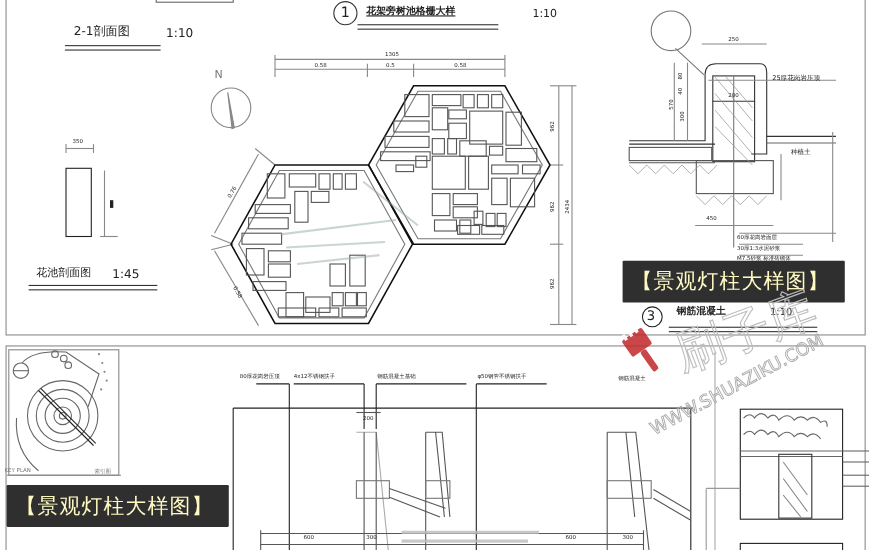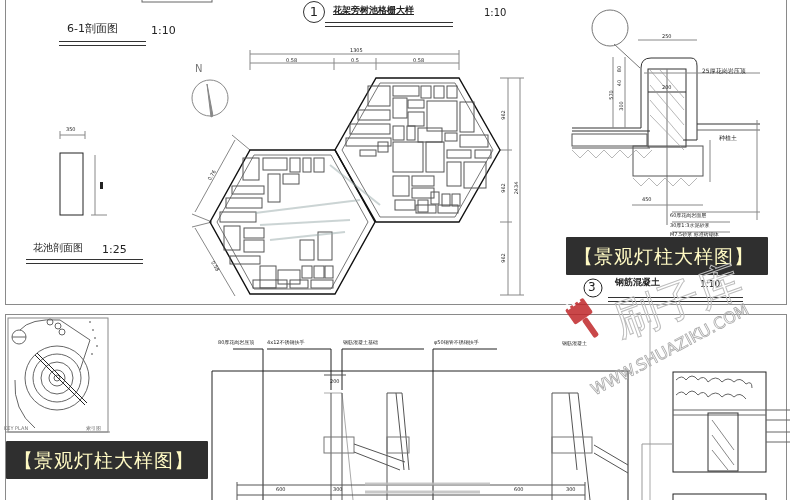--- a/index.html
+++ b/index.html
@@ -259,26 +259,26 @@
 
   <g transform="translate(585,318) rotate(-35)" fill="#c0282a" opacity="0.85">
     <rect x="-12" y="-18" width="22" height="18" rx="2"></rect>
     <rect x="-9" y="-22" width="3" height="6" fill="#fff"></rect>
     <rect x="-3" y="-22" width="3" height="6" fill="#fff"></rect>
     <rect x="3" y="-22" width="3" height="6" fill="#fff"></rect>
     <rect x="-4" y="0" width="6" height="22" rx="2"></rect>
   </g>
 </svg>
 
-<div class="lbl" style="left:67px;top:21px;font-size:11px;">6-1剖面图</div>
+<div class="lbl" style="left:67px;top:21px;font-size:11px;">2-1剖面图</div>
 <div class="lbl" style="left:151px;top:24px;font-size:11px;">1:10</div>
 <div class="ul2" style="left:59px;top:41px;width:87px;"></div>
 <div class="lbl" style="left:66px;top:126px;font-size:5px;">350</div>
 <div class="lbl" style="left:33px;top:241px;font-size:10px;">花池剖面图</div>
-<div class="lbl" style="left:102px;top:243px;font-size:11px;">1:25</div>
+<div class="lbl" style="left:102px;top:243px;font-size:11px;">1:45</div>
 <div class="ul2" style="left:26px;top:259px;width:117px;"></div>
 
 <div class="lbl" style="left:303px;top:1px;width:20px;height:20px;border:1px solid #333;border-radius:50%;text-align:center;line-height:20px;font-size:13px;">1</div>
 <div class="lbl" style="left:333px;top:4px;font-size:9px;font-weight:bold;text-decoration:underline;">花架旁树池格栅大样</div>
 <div class="lbl" style="left:484px;top:7px;font-size:10px;">1:10</div>
 <div class="ul2" style="left:325px;top:22px;width:128px;"></div>
 <div class="lbl" style="left:195px;top:63px;font-size:10px;color:#777;">N</div>
 <div class="lbl" style="left:350px;top:47px;font-size:5px;">1305</div>
 <div class="lbl" style="left:286px;top:57px;font-size:5px;">0.58</div>
 <div class="lbl" style="left:351px;top:57px;font-size:5px;">0.5</div>

